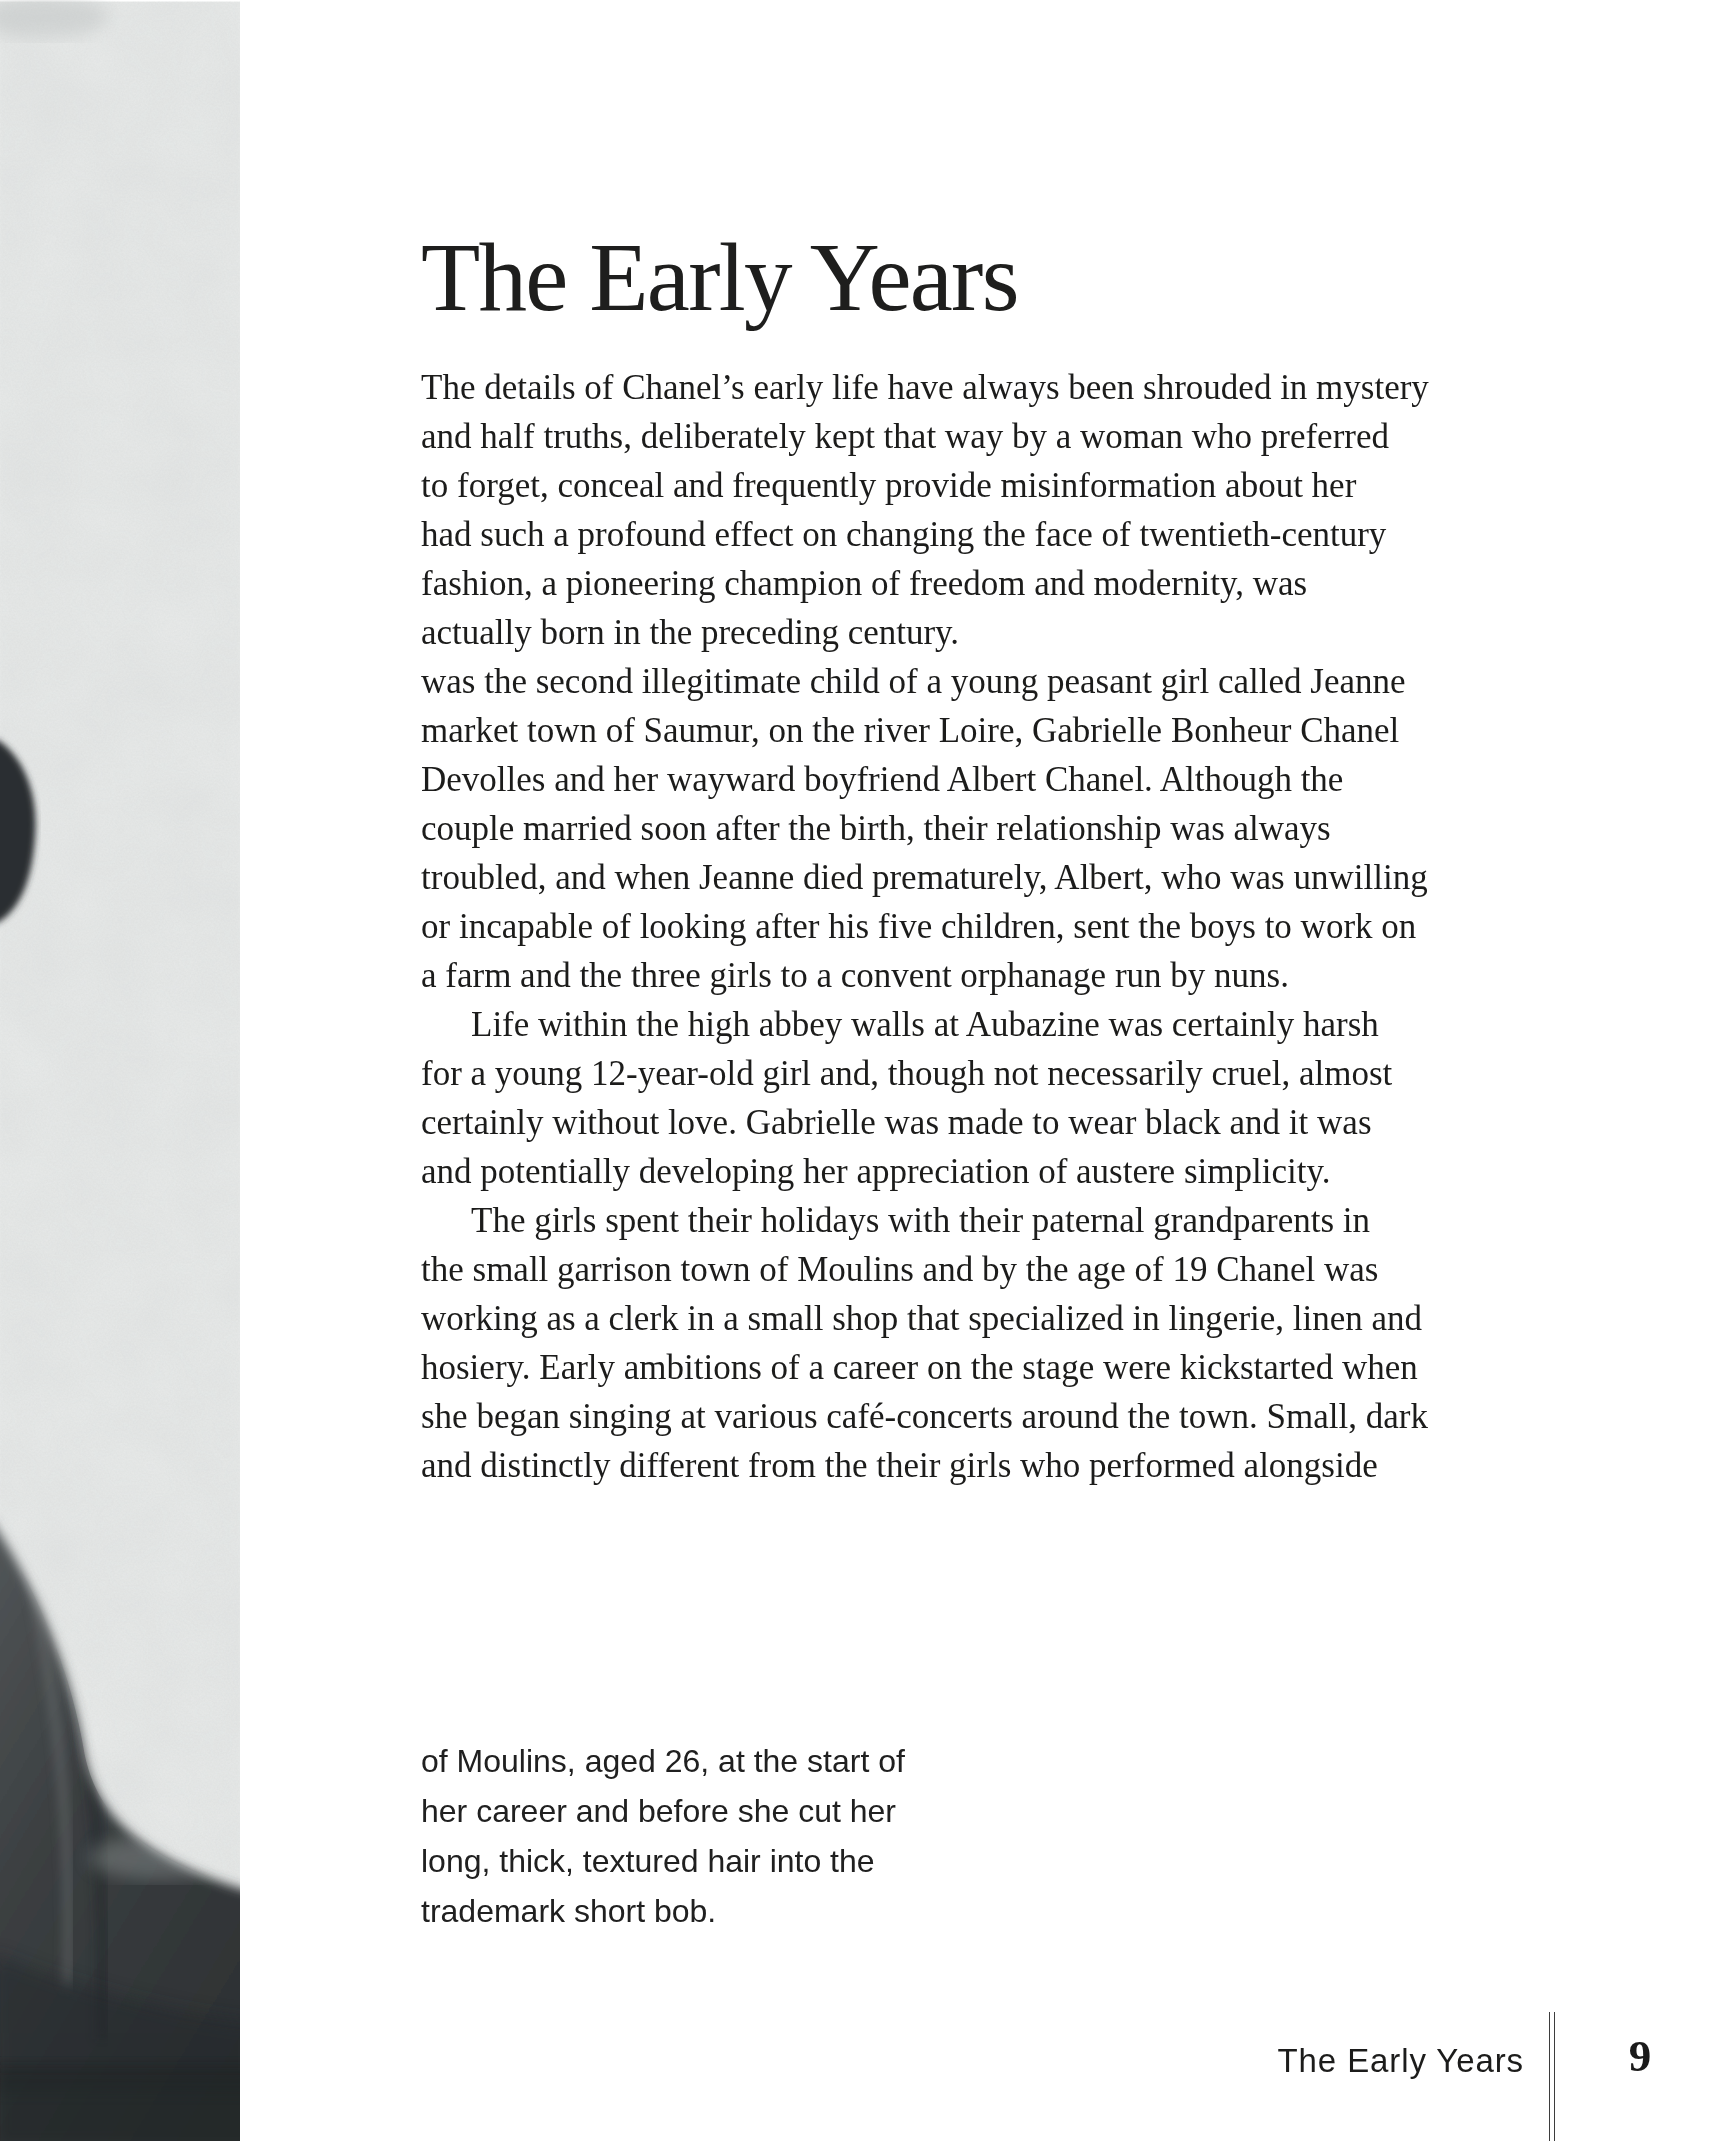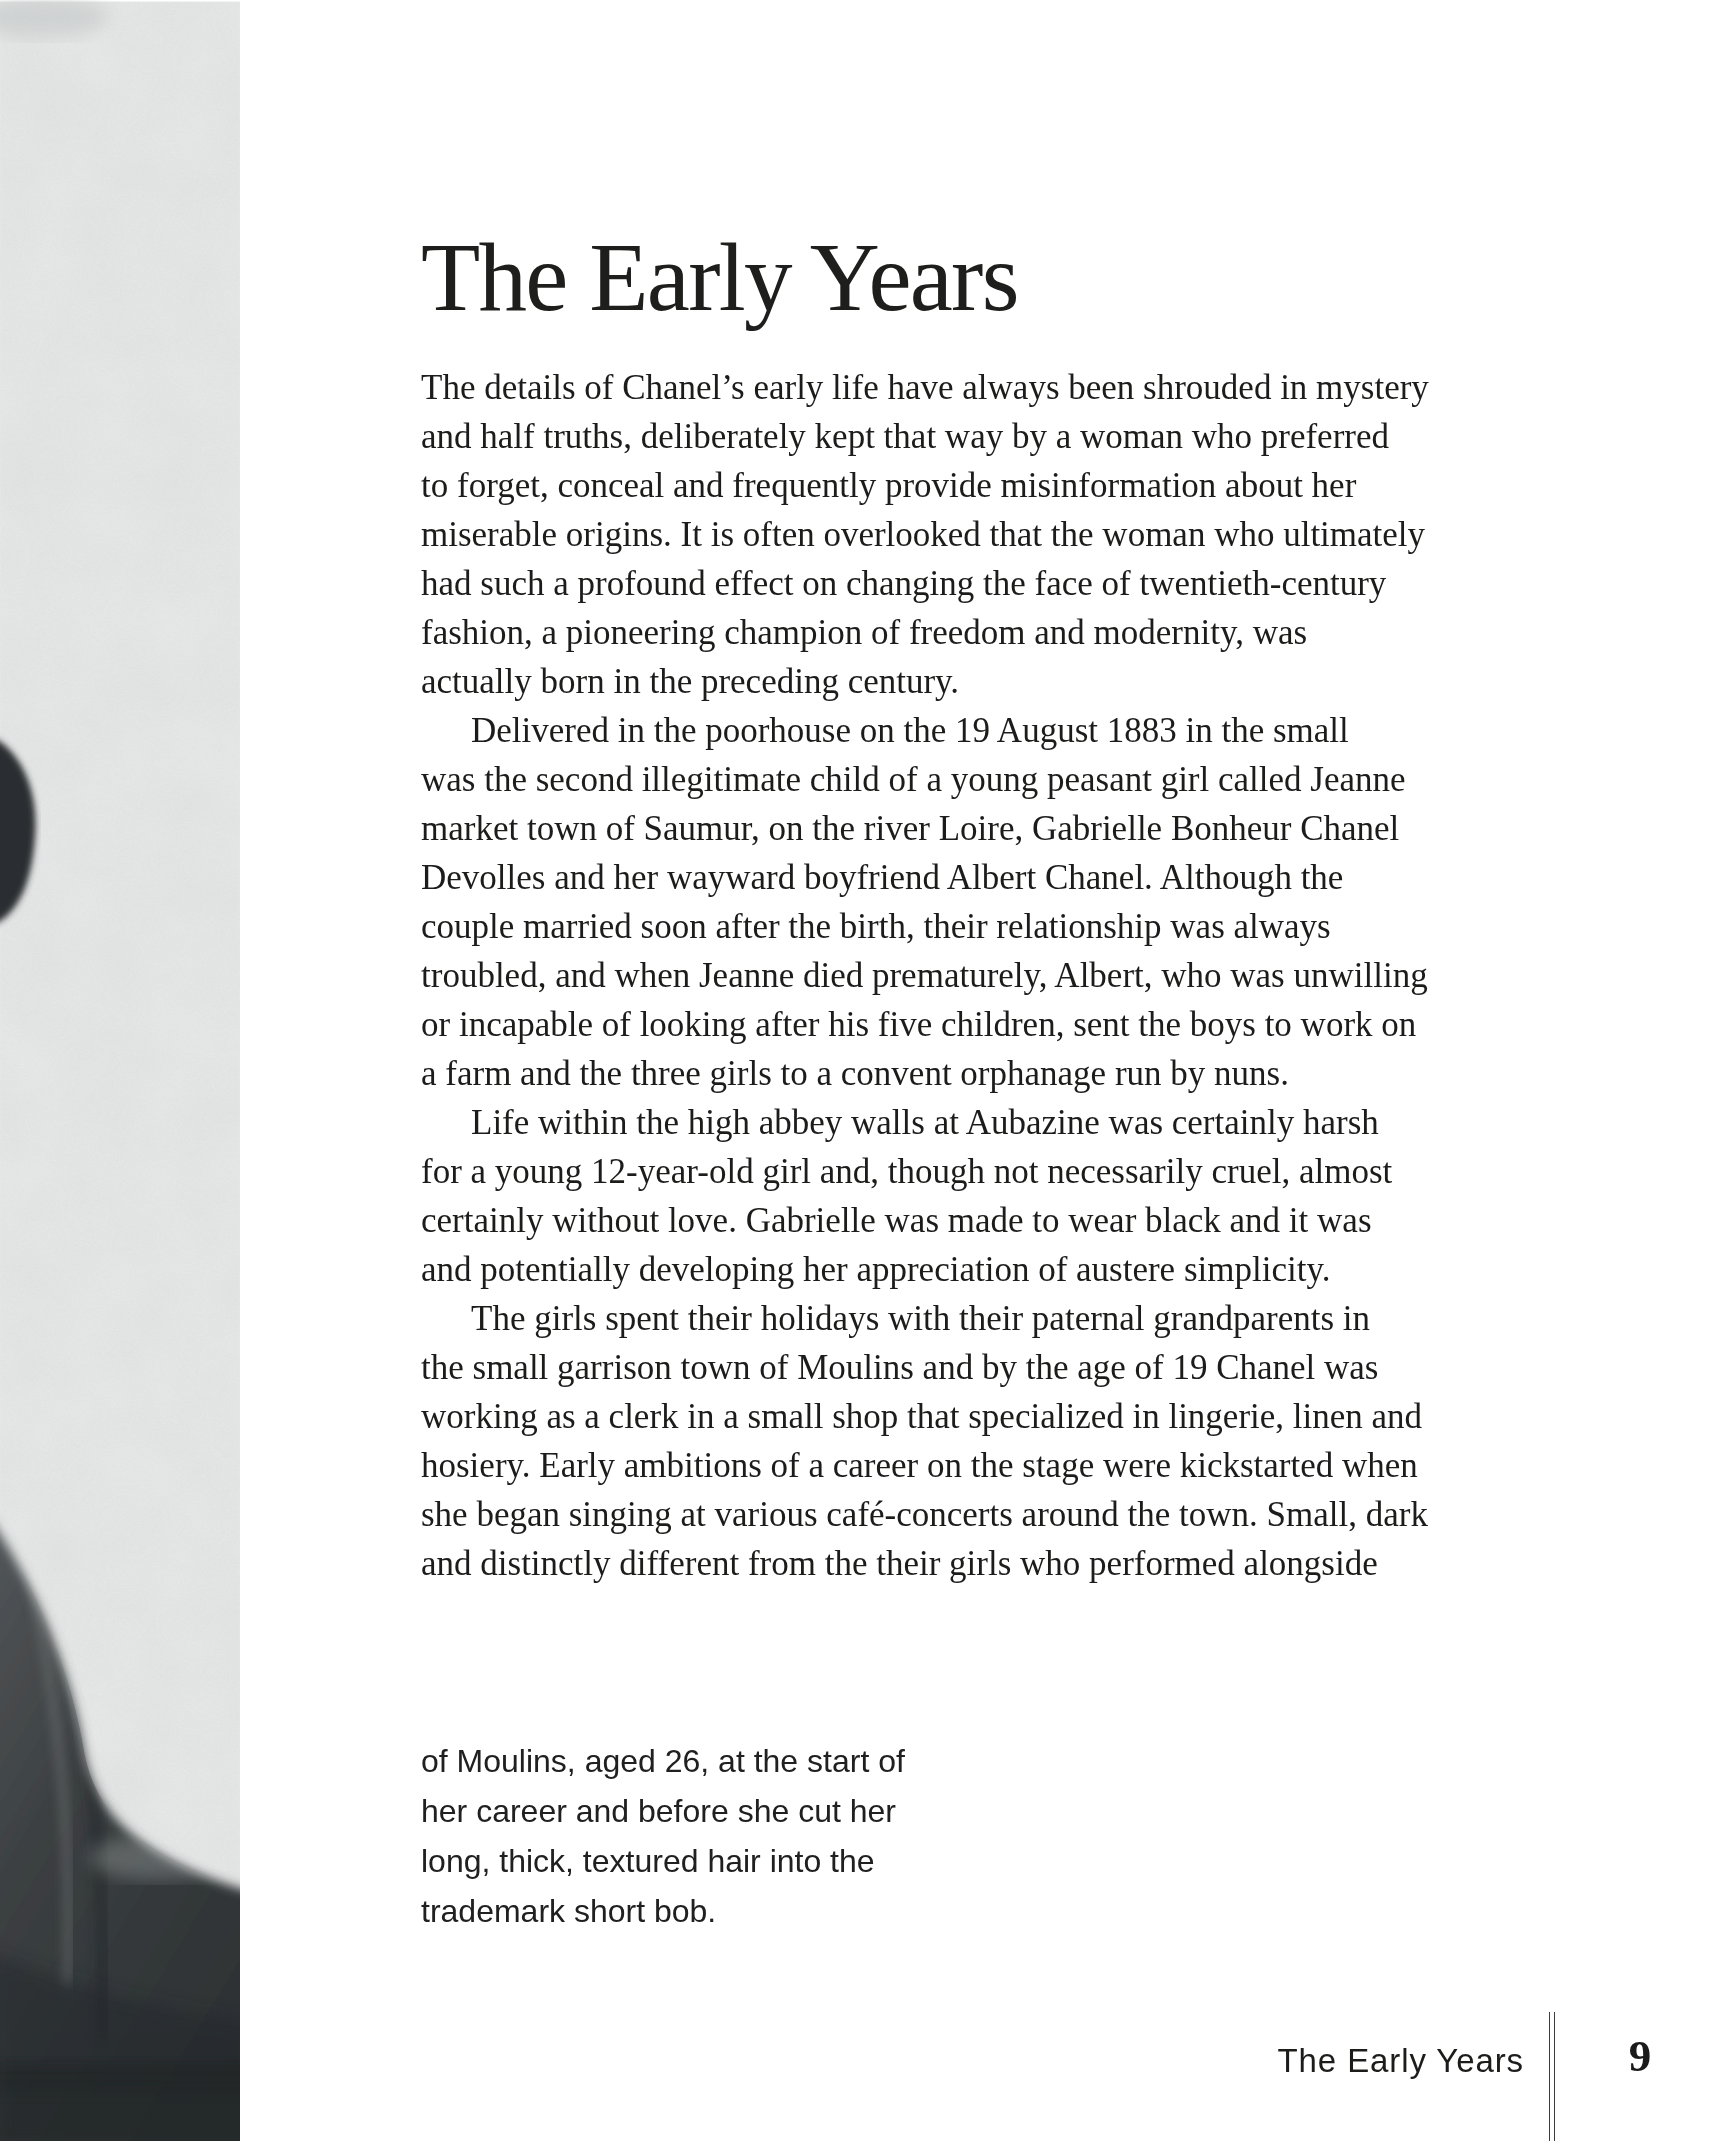--- a/index.html
+++ b/index.html
@@ -123,27 +123,25 @@
     </svg>
   </div>
 
   <h1 class="chapter-title">The Early Years</h1>
 
   <div class="body-copy">
     <div class="paragraph">
       <div class="line">The details of Chanel’s early life have always been shrouded in mystery</div>
       <div class="line">and half truths, deliberately kept that way by a woman who preferred</div>
       <div class="line">to forget, conceal and frequently provide misinformation about her</div>
-      <div class="line">miserable origins. It is often overlooked that the woman who ultimately</div>
       <div class="line">had such a profound effect on changing the face of twentieth-century</div>
       <div class="line">fashion, a pioneering champion of freedom and modernity, was</div>
       <div class="line">actually born in the preceding century.</div>
     </div>
     <div class="paragraph">
-      <div class="line indent">Delivered in the poorhouse on the 19 August 1883 in the small</div>
       <div class="line">was the second illegitimate child of a young peasant girl called Jeanne</div>
       <div class="line">market town of Saumur, on the river Loire, Gabrielle Bonheur Chanel</div>
       <div class="line">Devolles and her wayward boyfriend Albert Chanel. Although the</div>
       <div class="line">couple married soon after the birth, their relationship was always</div>
       <div class="line">troubled, and when Jeanne died prematurely, Albert, who was unwilling</div>
       <div class="line">or incapable of looking after his five children, sent the boys to work on</div>
       <div class="line">a farm and the three girls to a convent orphanage run by nuns.</div>
     </div>
     <div class="paragraph">
       <div class="line indent">Life within the high abbey walls at Aubazine was certainly harsh</div>

